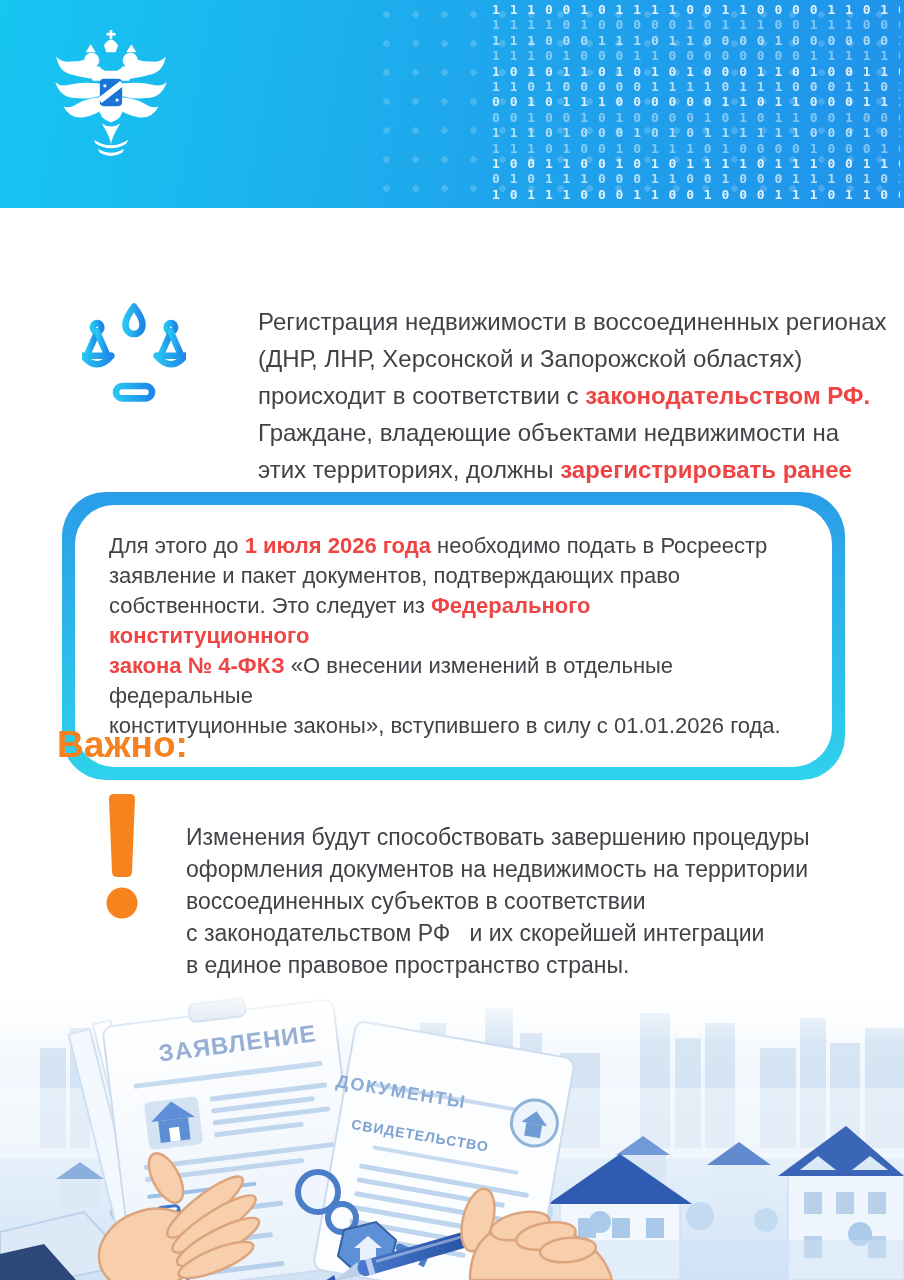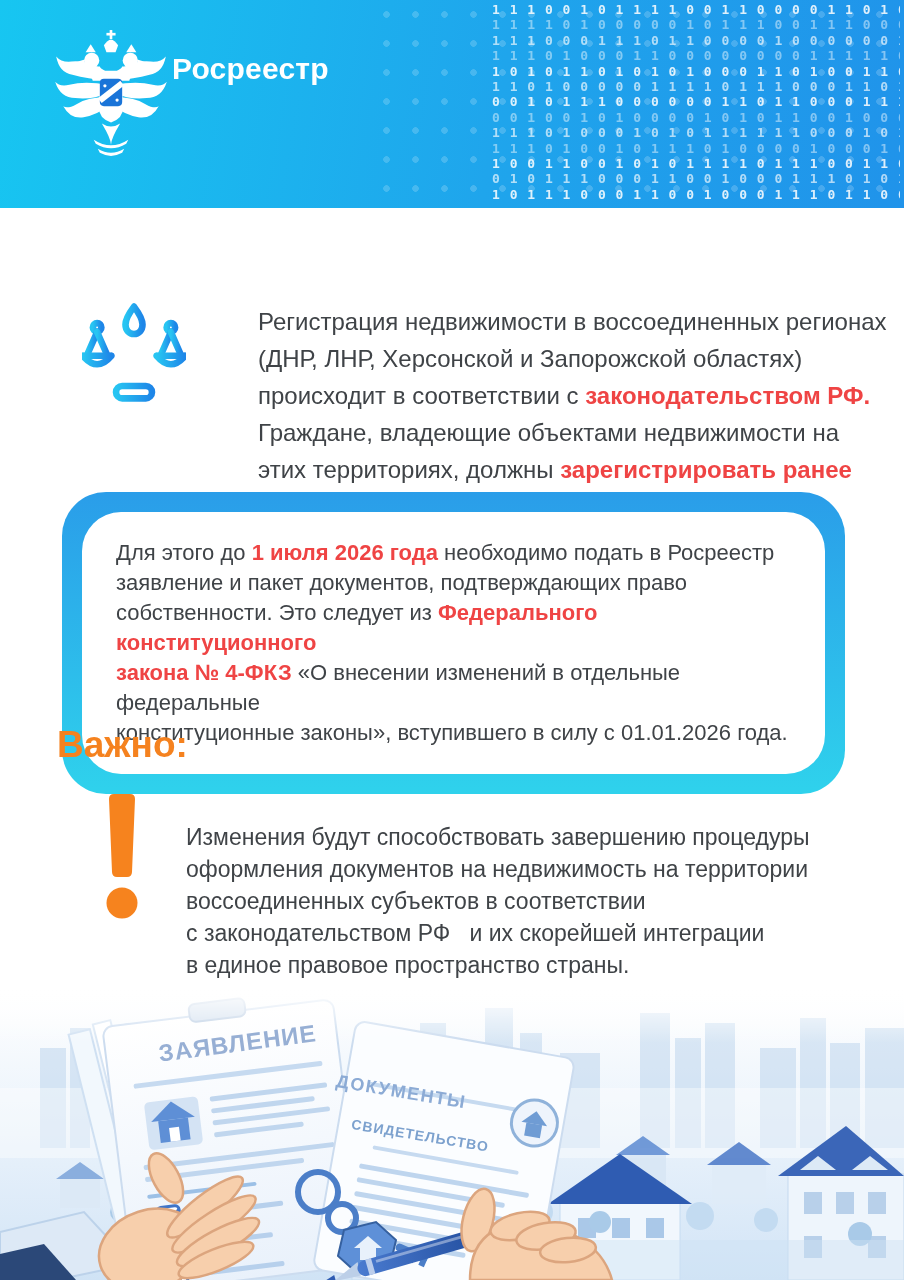--- a/index.html
+++ b/index.html
@@ -24,21 +24,21 @@
   .brand-sub{position:absolute;left:172px;top:96px;font-size:15px;font-weight:600;color:#ffffff;
              line-height:1.3;white-space:pre-line;}
 
   
   .scales{position:absolute;left:82px;top:298px;}
   .intro-text{position:absolute;left:258px;top:287px;width:640px;font-size:24px;line-height:37px;
               color:#3f4347;white-space:pre-line;margin-top:16px;}
   .hl{color:#ef4444;font-weight:700;}
 
   
-  .box{position:absolute;left:62px;top:492px;width:783px;border-radius:44px;padding:20px;
+  .box{position:absolute;left:62px;top:492px;width:783px;border-radius:44px;padding:13px;
        background:linear-gradient(180deg,#2a9de9 0%,#2fd2ec 100%);box-sizing:border-box;}
   .box-inner{background:#ffffff;border-radius:39px;padding:26px 36px 26px 34px;}
   .box-text{font-size:22px;line-height:30px;color:#3f4347;white-space:pre-line;}
 
   
   .important-heading{position:absolute;left:57px;top:724px;font-size:37px;font-weight:700;color:#f5821f;}
   .excl{position:absolute;left:103px;top:794px;}
   .important-text{position:absolute;left:186px;top:821px;width:660px;font-size:23px;line-height:32px;
                   color:#3f4347;white-space:pre-wrap;}
 
@@ -97,21 +97,20 @@
         <path d="M45,119 q13,8 26,0 l-2,4 q-11,6 -22,0 Z"></path>
       </g>
       <rect x="47" y="50" width="22" height="27" rx="4" fill="#1a74d8"></rect>
       <g transform="rotate(-38 58 63)">
         <rect x="44" y="60" width="28" height="6" fill="#ffffff"></rect>
       </g>
       <circle cx="52" cy="57" r="1.6" fill="#ffffff"></circle>
       <circle cx="64" cy="71" r="1.6" fill="#ffffff"></circle>
     </svg>
 
-    <div class="brand-title">Росреестр</div>
   </div>
 
   <svg class="scales" width="104" height="108" viewBox="0 0 110 112">
     <defs>
       <linearGradient id="scg" x1="0" y1="0" x2="1" y2="0">
         <stop offset="0" stop-color="#27c5f2"></stop>
           <stop offset="1" stop-color="#1e86e8"></stop>
       </linearGradient>
     </defs>
     <g fill="none" stroke="url(#scg)" stroke-width="7" stroke-linecap="round" stroke-linejoin="round">

